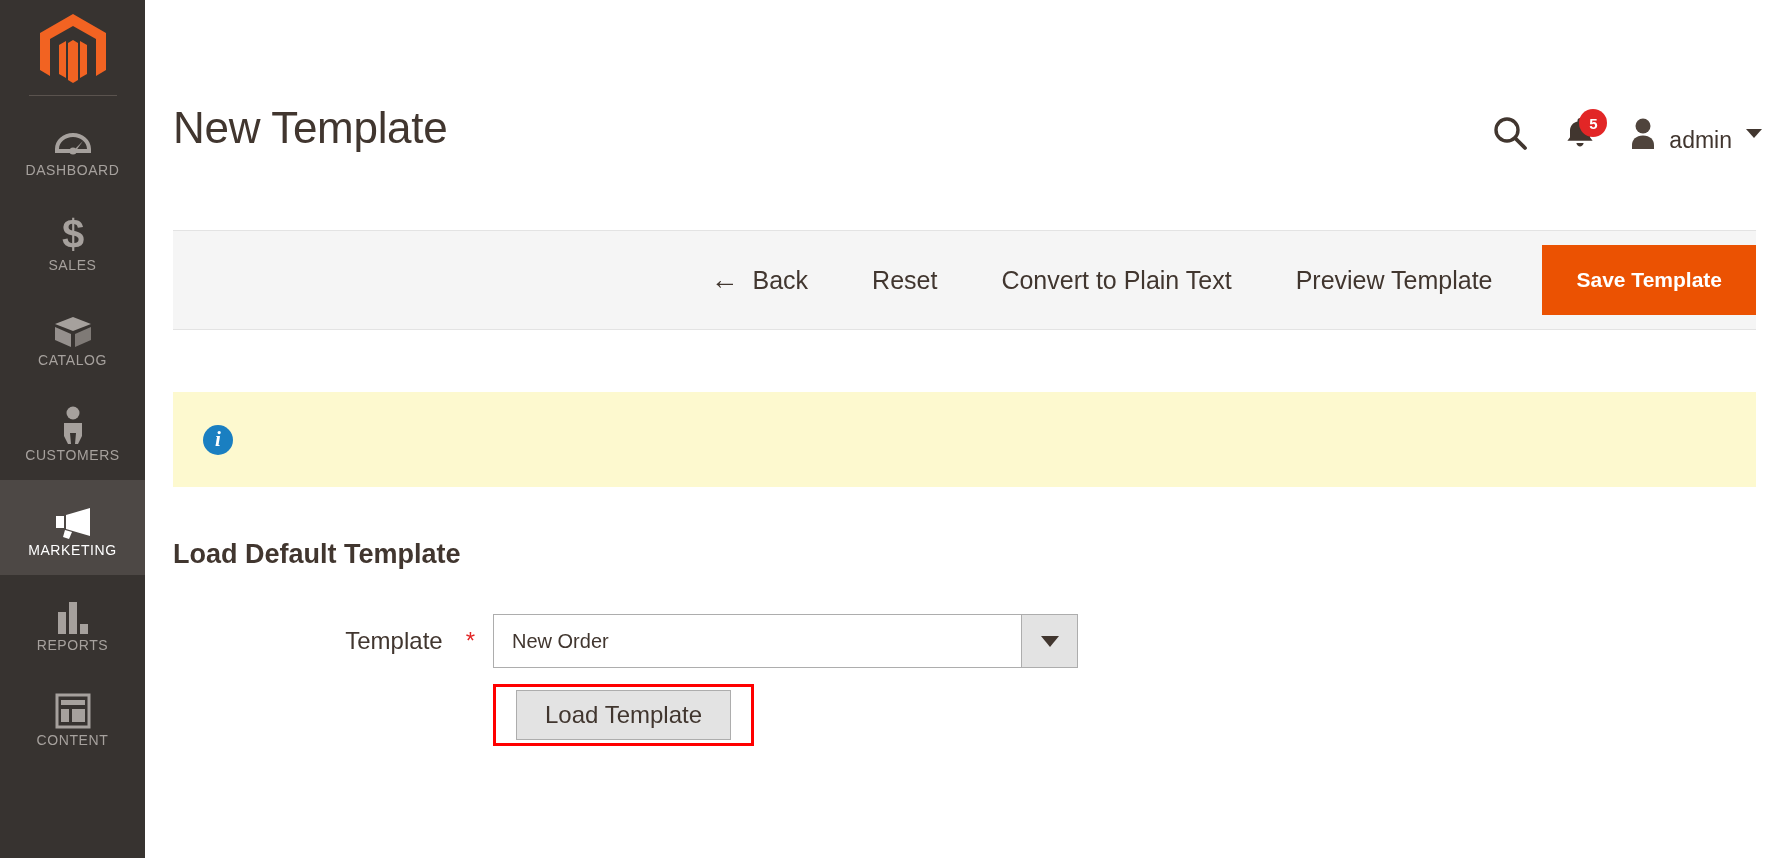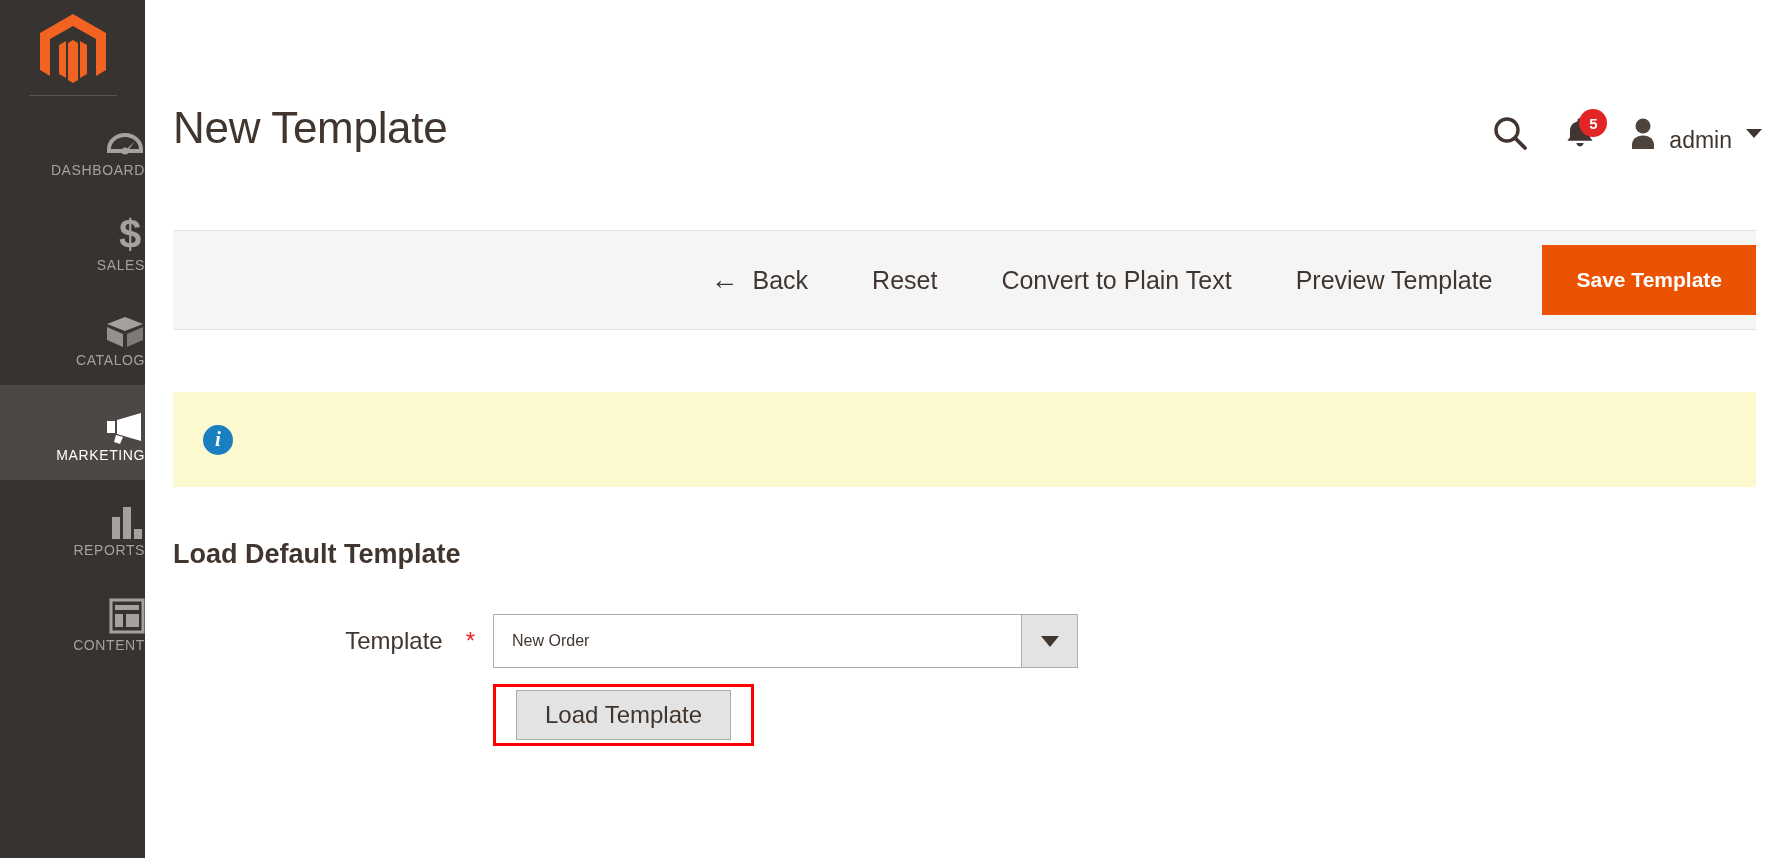--- a/index.html
+++ b/index.html
@@ -22,21 +22,21 @@
   .logo-wrap {
     height: 95px;
     display: flex; align-items: center; justify-content: center;
   }
   .logo-rule {
     width: 88px; height: 1px; background: #5a534e;
     margin: 0 auto 4px auto;
   }
   .nav-item {
     display: flex; flex-direction: column;
-    align-items: flex-end; justify-content: center;
+    align-items: center; justify-content: center;
     height: 95px;
     color: #a6a19d;
     text-decoration: none;
     cursor: pointer;
   }
   .nav-item .nav-ico {
     height: 40px; display: flex; align-items: flex-end; justify-content: center;
     margin-bottom: 4px;
   }
   .nav-item .nav-label {
@@ -201,21 +201,21 @@
   .select-wrap {
     display: flex; align-items: stretch;
     width: 585px; height: 54px;
     border: 1px solid #adadad;
     background: #ffffff;
   }
   .select-value {
     flex: 1 1 auto;
     display: flex; align-items: center;
     padding-left: 18px;
-    font-size: 16px;
+    font-size: 20px;
     color: #41362f;
   }
   .select-arrow {
     width: 56px; flex: 0 0 56px;
     background: #e3e3e3;
     border-left: 1px solid #adadad;
     display: flex; align-items: center; justify-content: center;
     cursor: pointer;
   }
   .arrow-tri {
@@ -286,20 +286,29 @@
       <span class="nav-ico">
         <svg width="40" height="34" viewBox="0 0 40 34">
           <polygon class="ico-fill" points="20,2 38,9 20,16 2,9"></polygon>
           <polygon class="ico-fill" points="2,12 18,19 18,32 2,25" opacity="0.85"></polygon>
           <polygon class="ico-fill" points="38,12 22,19 22,32 38,25" opacity="0.65"></polygon>
         </svg>
       </span>
       <span class="nav-label">CATALOG</span>
     </div>
 
+    <div class="nav-item">
+      <span class="nav-ico">
+        <svg width="28" height="38" viewBox="0 0 28 38">
+          <circle cx="14" cy="7" r="6.5" class="ico-fill"></circle>
+          <path class="ico-fill" d="M5 17h18v13l-4 8h-3l1-11h-6l1 11h-3l-4-8z"></path>
+        </svg>
+      </span>
+      <span class="nav-label">CUSTOMERS</span>
+    </div>
 
     <div class="nav-item active">
       <span class="nav-ico">
         <svg width="42" height="32" viewBox="0 0 42 32">
           <polygon class="ico-fill" points="14,8 38,1 38,29 14,22"></polygon>
           <rect class="ico-fill" x="4" y="9" width="8" height="12"></rect>
           <polygon class="ico-fill" points="13,23 20,25 17,32 11,30"></polygon>
         </svg>
       </span>
       <span class="nav-label">MARKETING</span>

